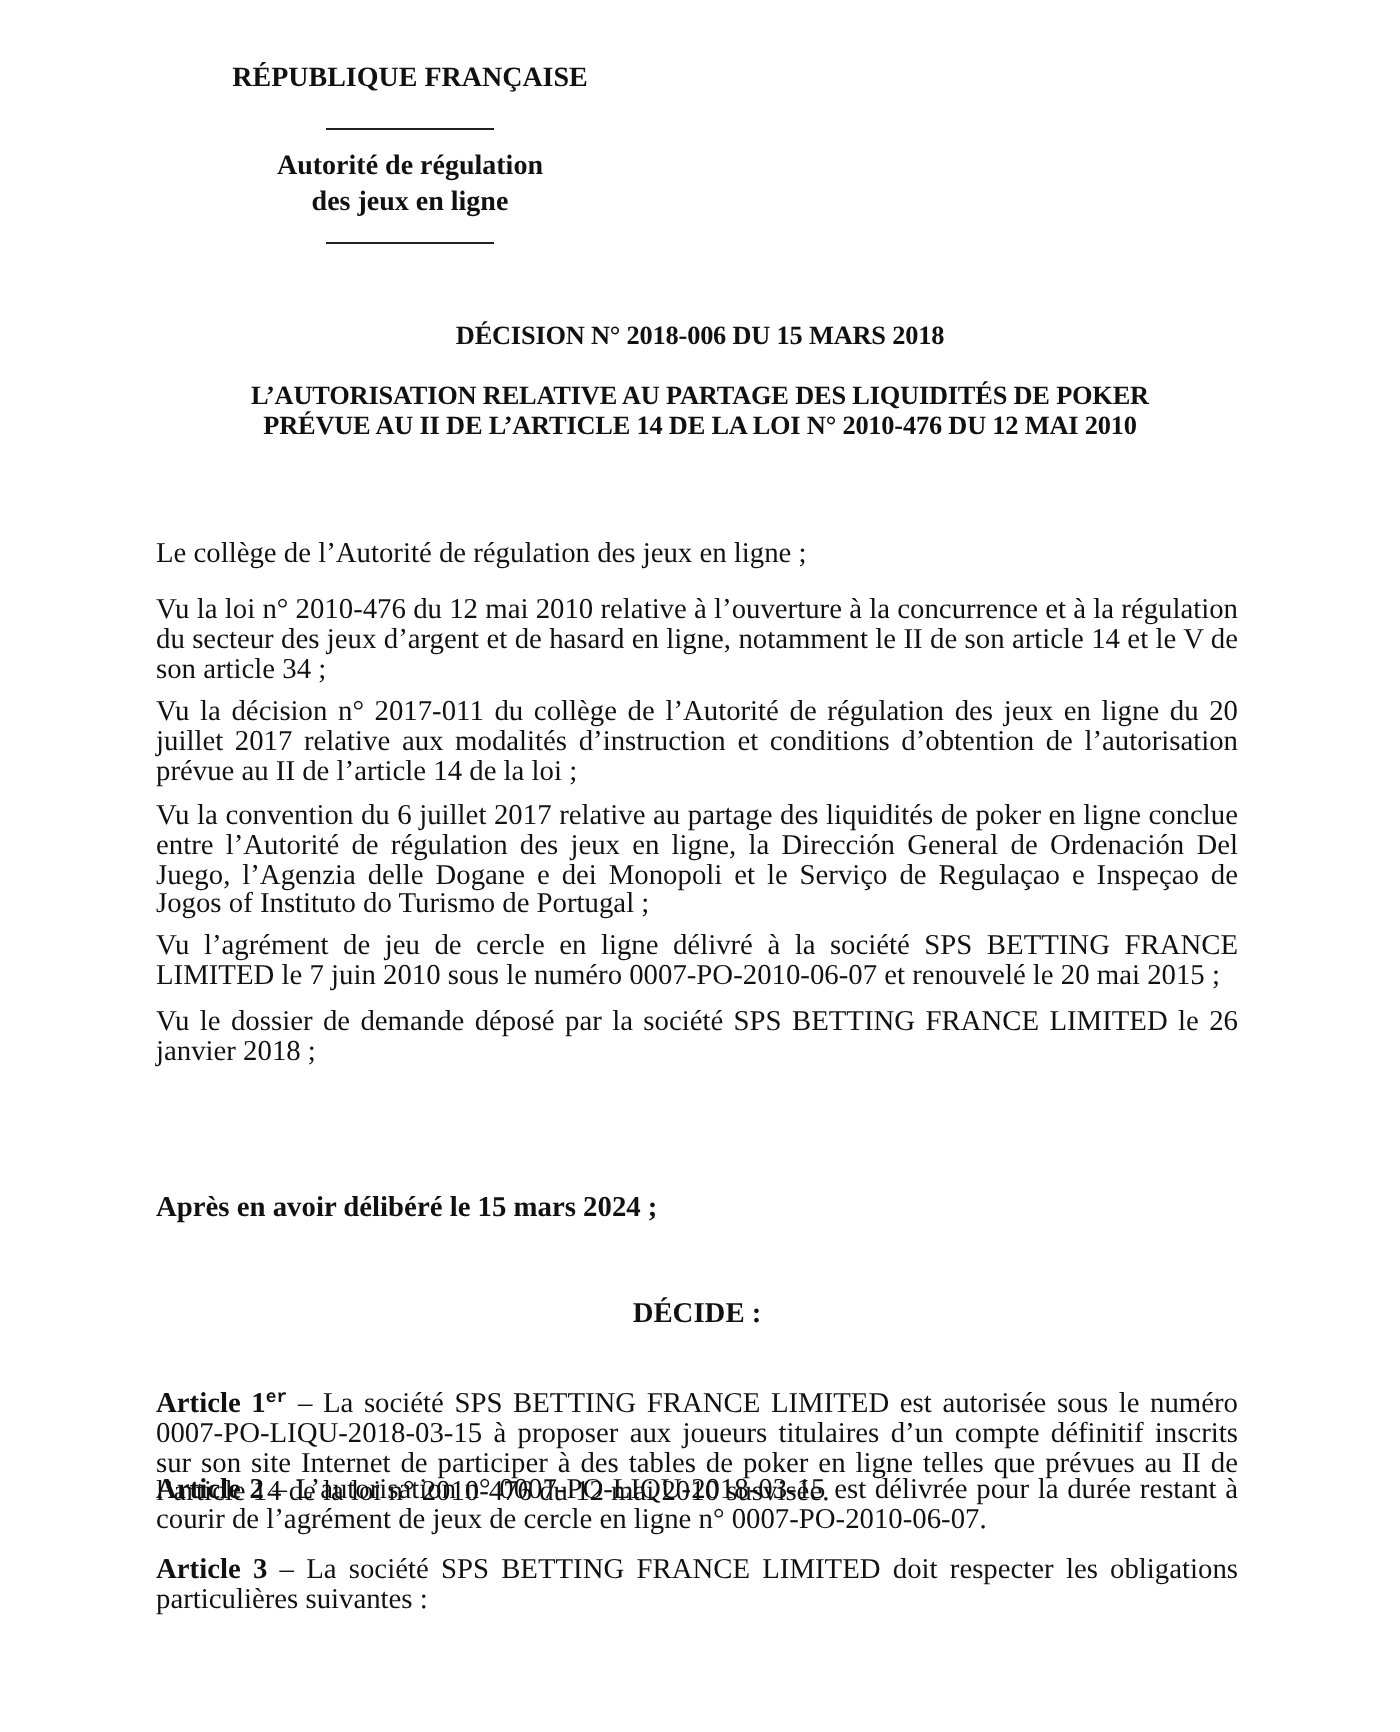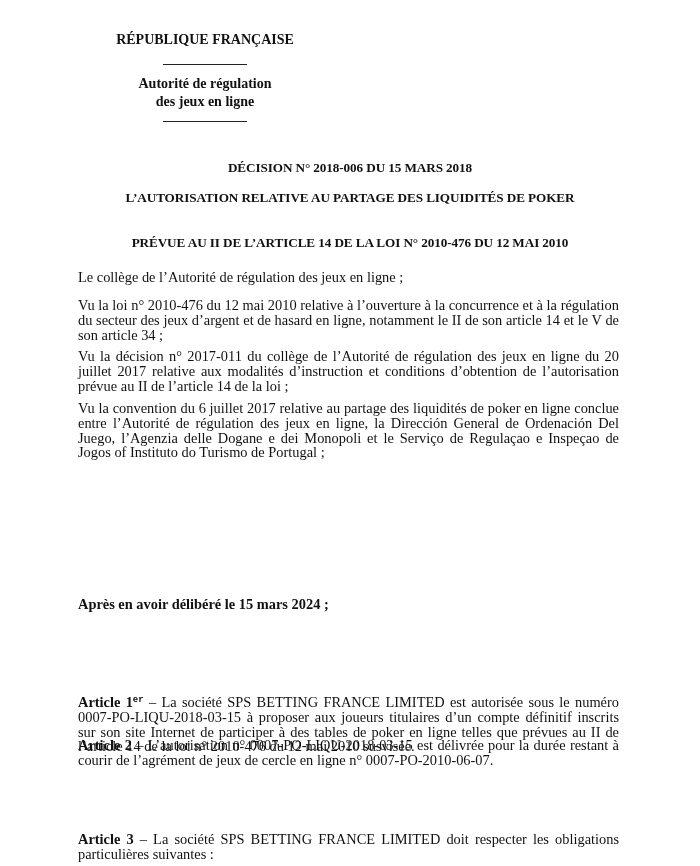--- a/index.html
+++ b/index.html
@@ -33,34 +33,37 @@
 <div class="page">
 
   <div class="hdr" style="top:31px;">RÉPUBLIQUE FRANÇAISE</div>
   <div class="rule" style="top:64px;"></div>
   <div class="hdr" style="top:75px;">Autorité de régulation</div>
   <div class="hdr" style="top:93px;">des jeux en ligne</div>
   <div class="rule" style="top:121px;"></div>
 
   <div class="title" style="top:160px;">DÉCISION N° 2018-006 DU 15 MARS 2018</div>
   <div class="title" style="top:190px;">L’AUTORISATION RELATIVE AU PARTAGE DES LIQUIDITÉS DE POKER</div>
-  <div class="title" style="top:205px;margin-top:30px;">PRÉVUE AU II DE L’ARTICLE 14 DE LA LOI N° 2010-476 DU 12 MAI 2010</div>
+  <div class="title" style="top:205px;">PRÉVUE AU II DE L’ARTICLE 14 DE LA LOI N° 2010-476 DU 12 MAI 2010</div>
 
   <div class="p" style="top:270px;">Le collège de l’Autorité de régulation des jeux en ligne ;</div>
   <div class="p" style="top:298px;">Vu la loi n° 2010-476 du 12 mai 2010 relative à l’ouverture à la concurrence et à la régulation du secteur des jeux d’argent et de hasard en ligne, notamment le II de son article 14 et le V de son article 34 ;</div>
   <div class="p" style="top:349px;">Vu la décision n° 2017-011 du collège de l’Autorité de régulation des jeux en ligne du 20 juillet 2017 relative aux modalités d’instruction et conditions d’obtention de l’autorisation prévue au II de l’article 14 de la loi ;</div>
   <div class="p" style="top:401px;">Vu la convention du 6 juillet 2017 relative au partage des liquidités de poker en ligne conclue entre l’Autorité de régulation des jeux en ligne, la Dirección General de Ordenación Del Juego, l’Agenzia delle Dogane e dei Monopoli et le Serviço de Regulaçao e Inspeçao de Jogos of Instituto do Turismo de Portugal ;</div>
+  <div class="p" style="top:466px;">Vu l’agrément de jeu de cercle en ligne délivré à la société SPS BETTING FRANCE LIMITED le 7 juin 2010 sous le numéro 0007-PO-2010-06-07 et renouvelé le 20 mai 2015 ;</div>
+  <div class="p" style="top:504px;">Vu le dossier de demande déposé par la société SPS BETTING FRANCE LIMITED le 26 janvier 2018 ;</div>
   <div class="p b" style="top:597px;">Après en avoir délibéré le 15 mars 2024 ;</div>
 
+  <div class="p b center" style="top:650px;">DÉCIDE :</div>
 
   <div class="p" style="top:695px;">
     <span class="b">Article 1</span><sup class="b">er</sup><span> – </span><span>La société SPS BETTING FRANCE LIMITED est autorisée sous le numéro 0007-PO-LIQU-2018-03-15 à proposer aux joueurs titulaires d’un compte définitif inscrits sur son site Internet de participer à des tables de poker en ligne telles que prévues au II de l’article 14 de la loi n° 2010-476 du 12 mai 2010 susvisée.</span>
   </div>
 
   <div class="p" style="top:738px;">
     <span class="b">Article 2</span><span> – </span><span>L’autorisation n° 0007-PO-LIQU-2018-03-15 est délivrée pour la durée restant à courir de l’agrément de jeux de cercle en ligne n° 0007-PO-2010-06-07.</span>
   </div>
 
-  <div class="p" style="top:832px;">
+  <div class="p" style="top:778px;">
     <span class="b">Article 3</span><span> – </span><span>La société SPS BETTING FRANCE LIMITED doit respecter les obligations particulières suivantes :</span>
   </div>
 
 </div>
 
 </body></html>

